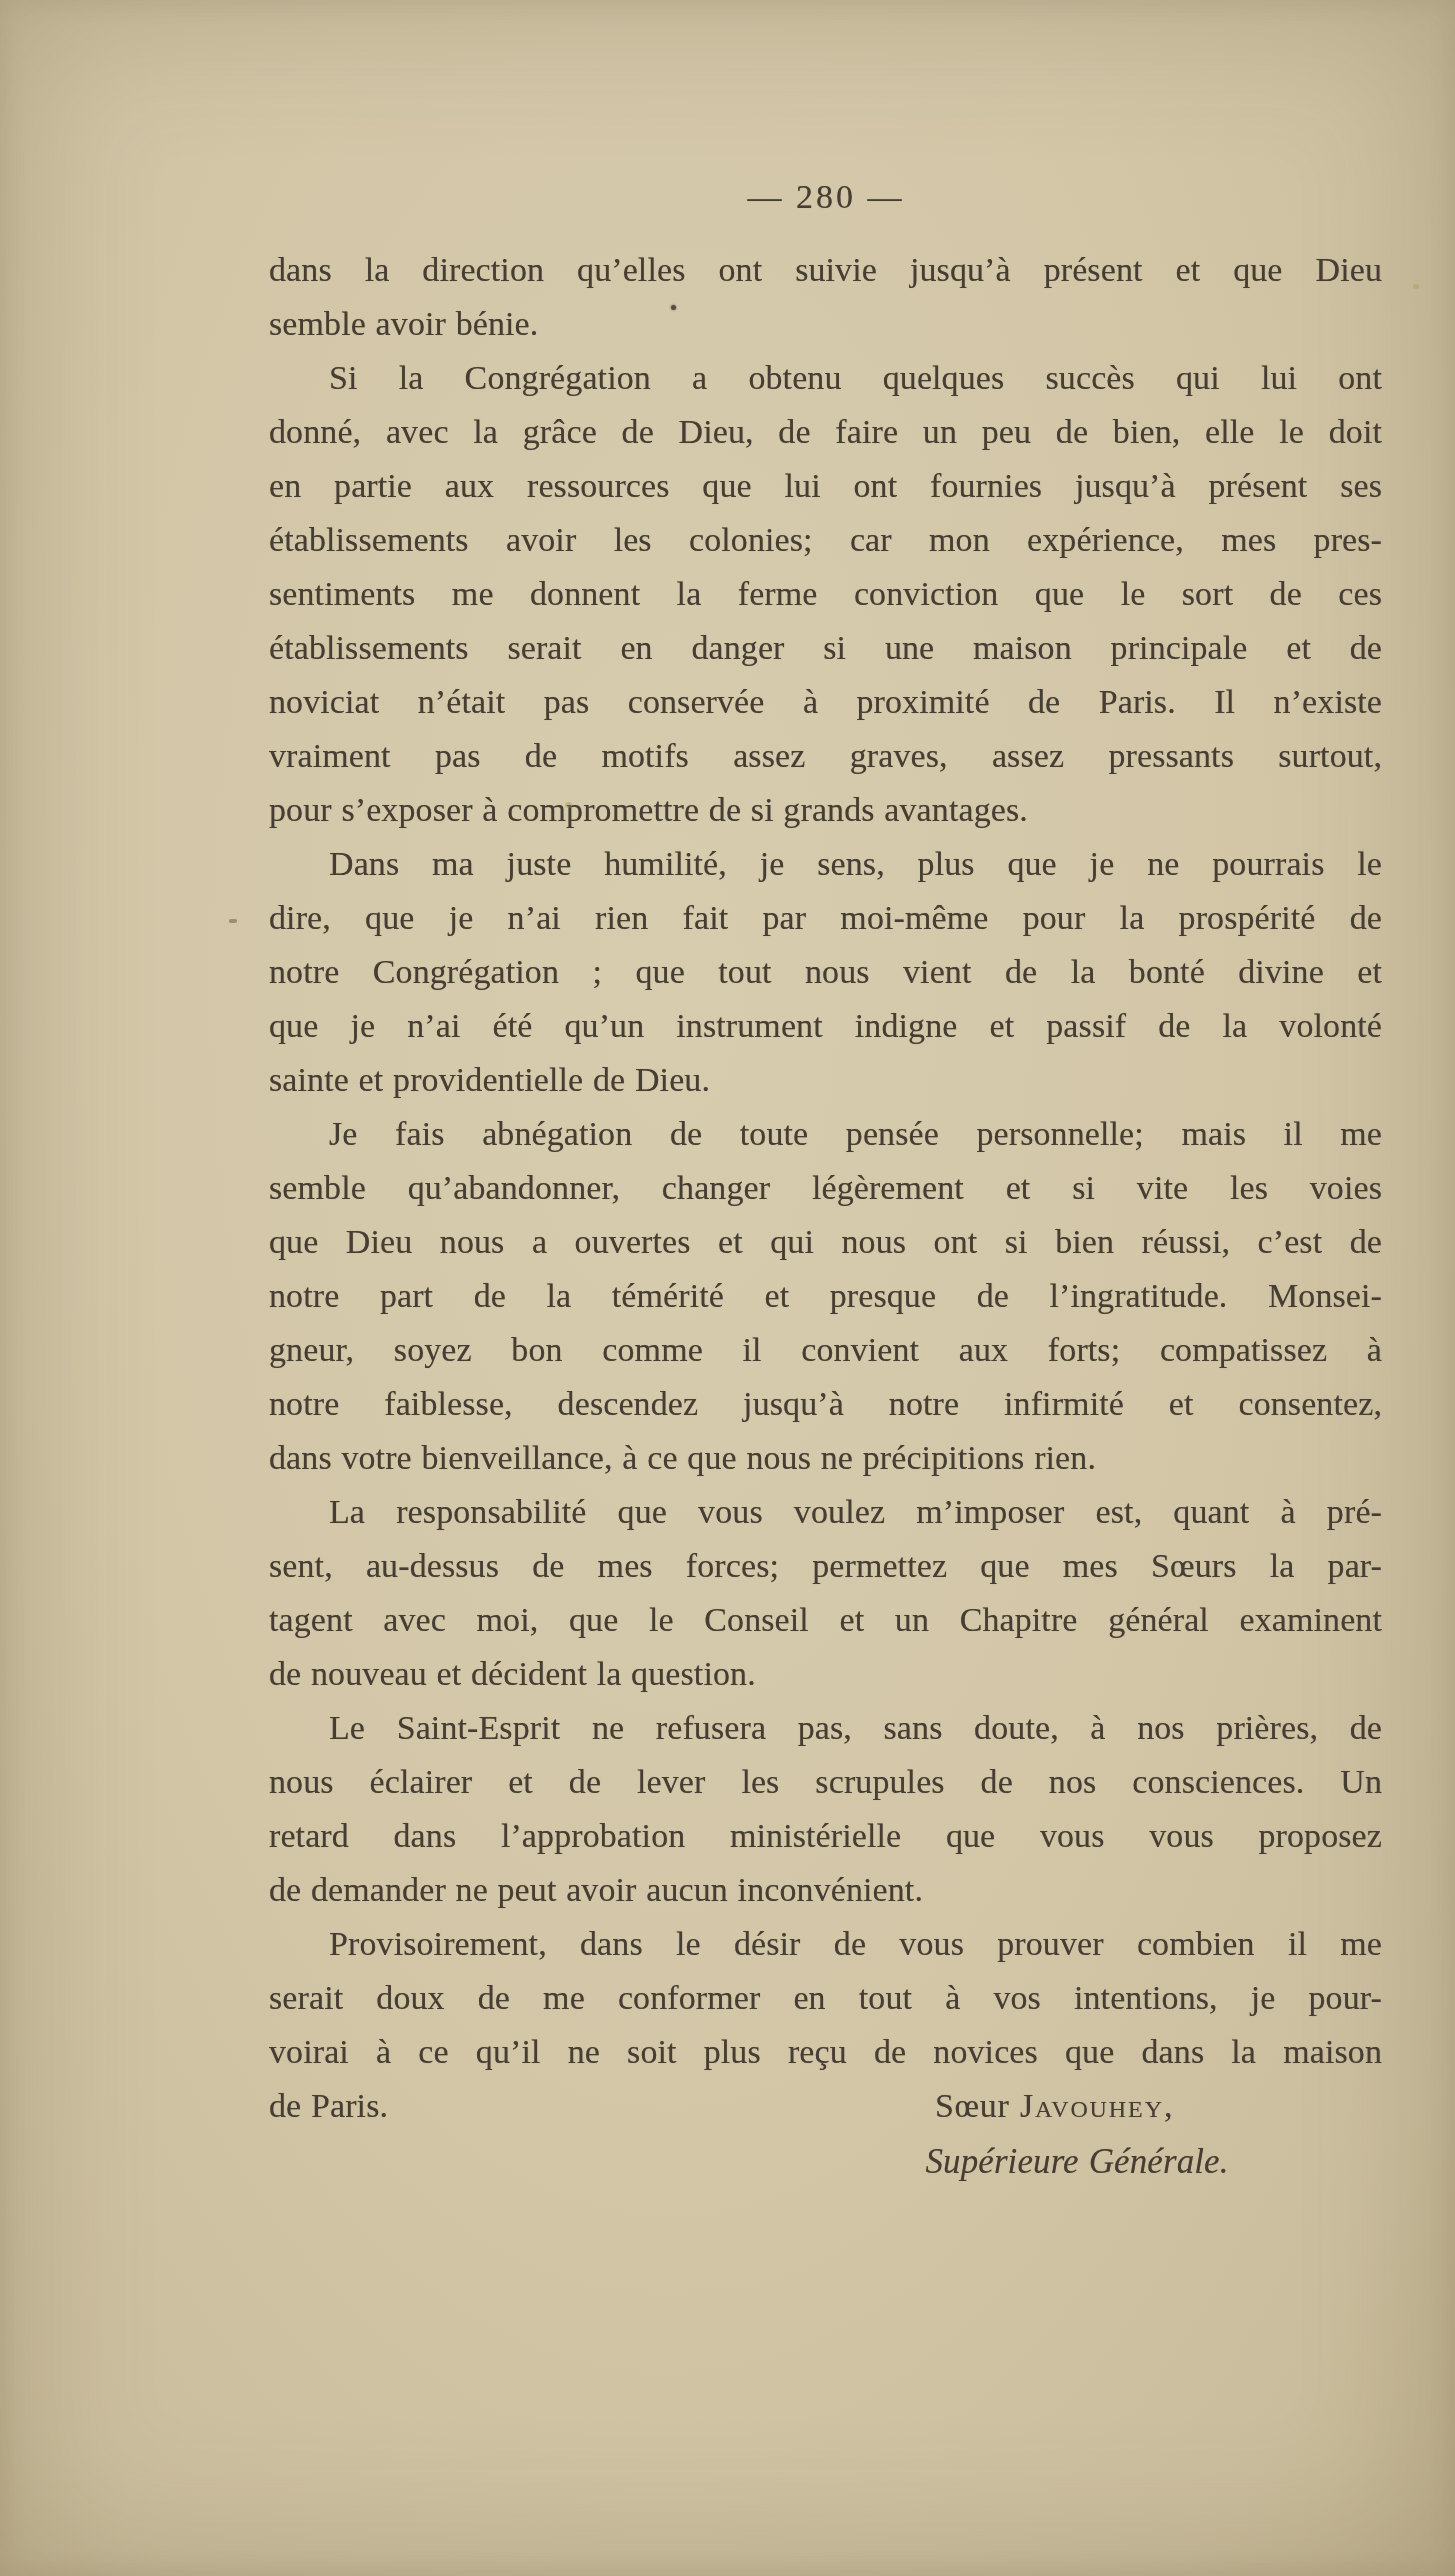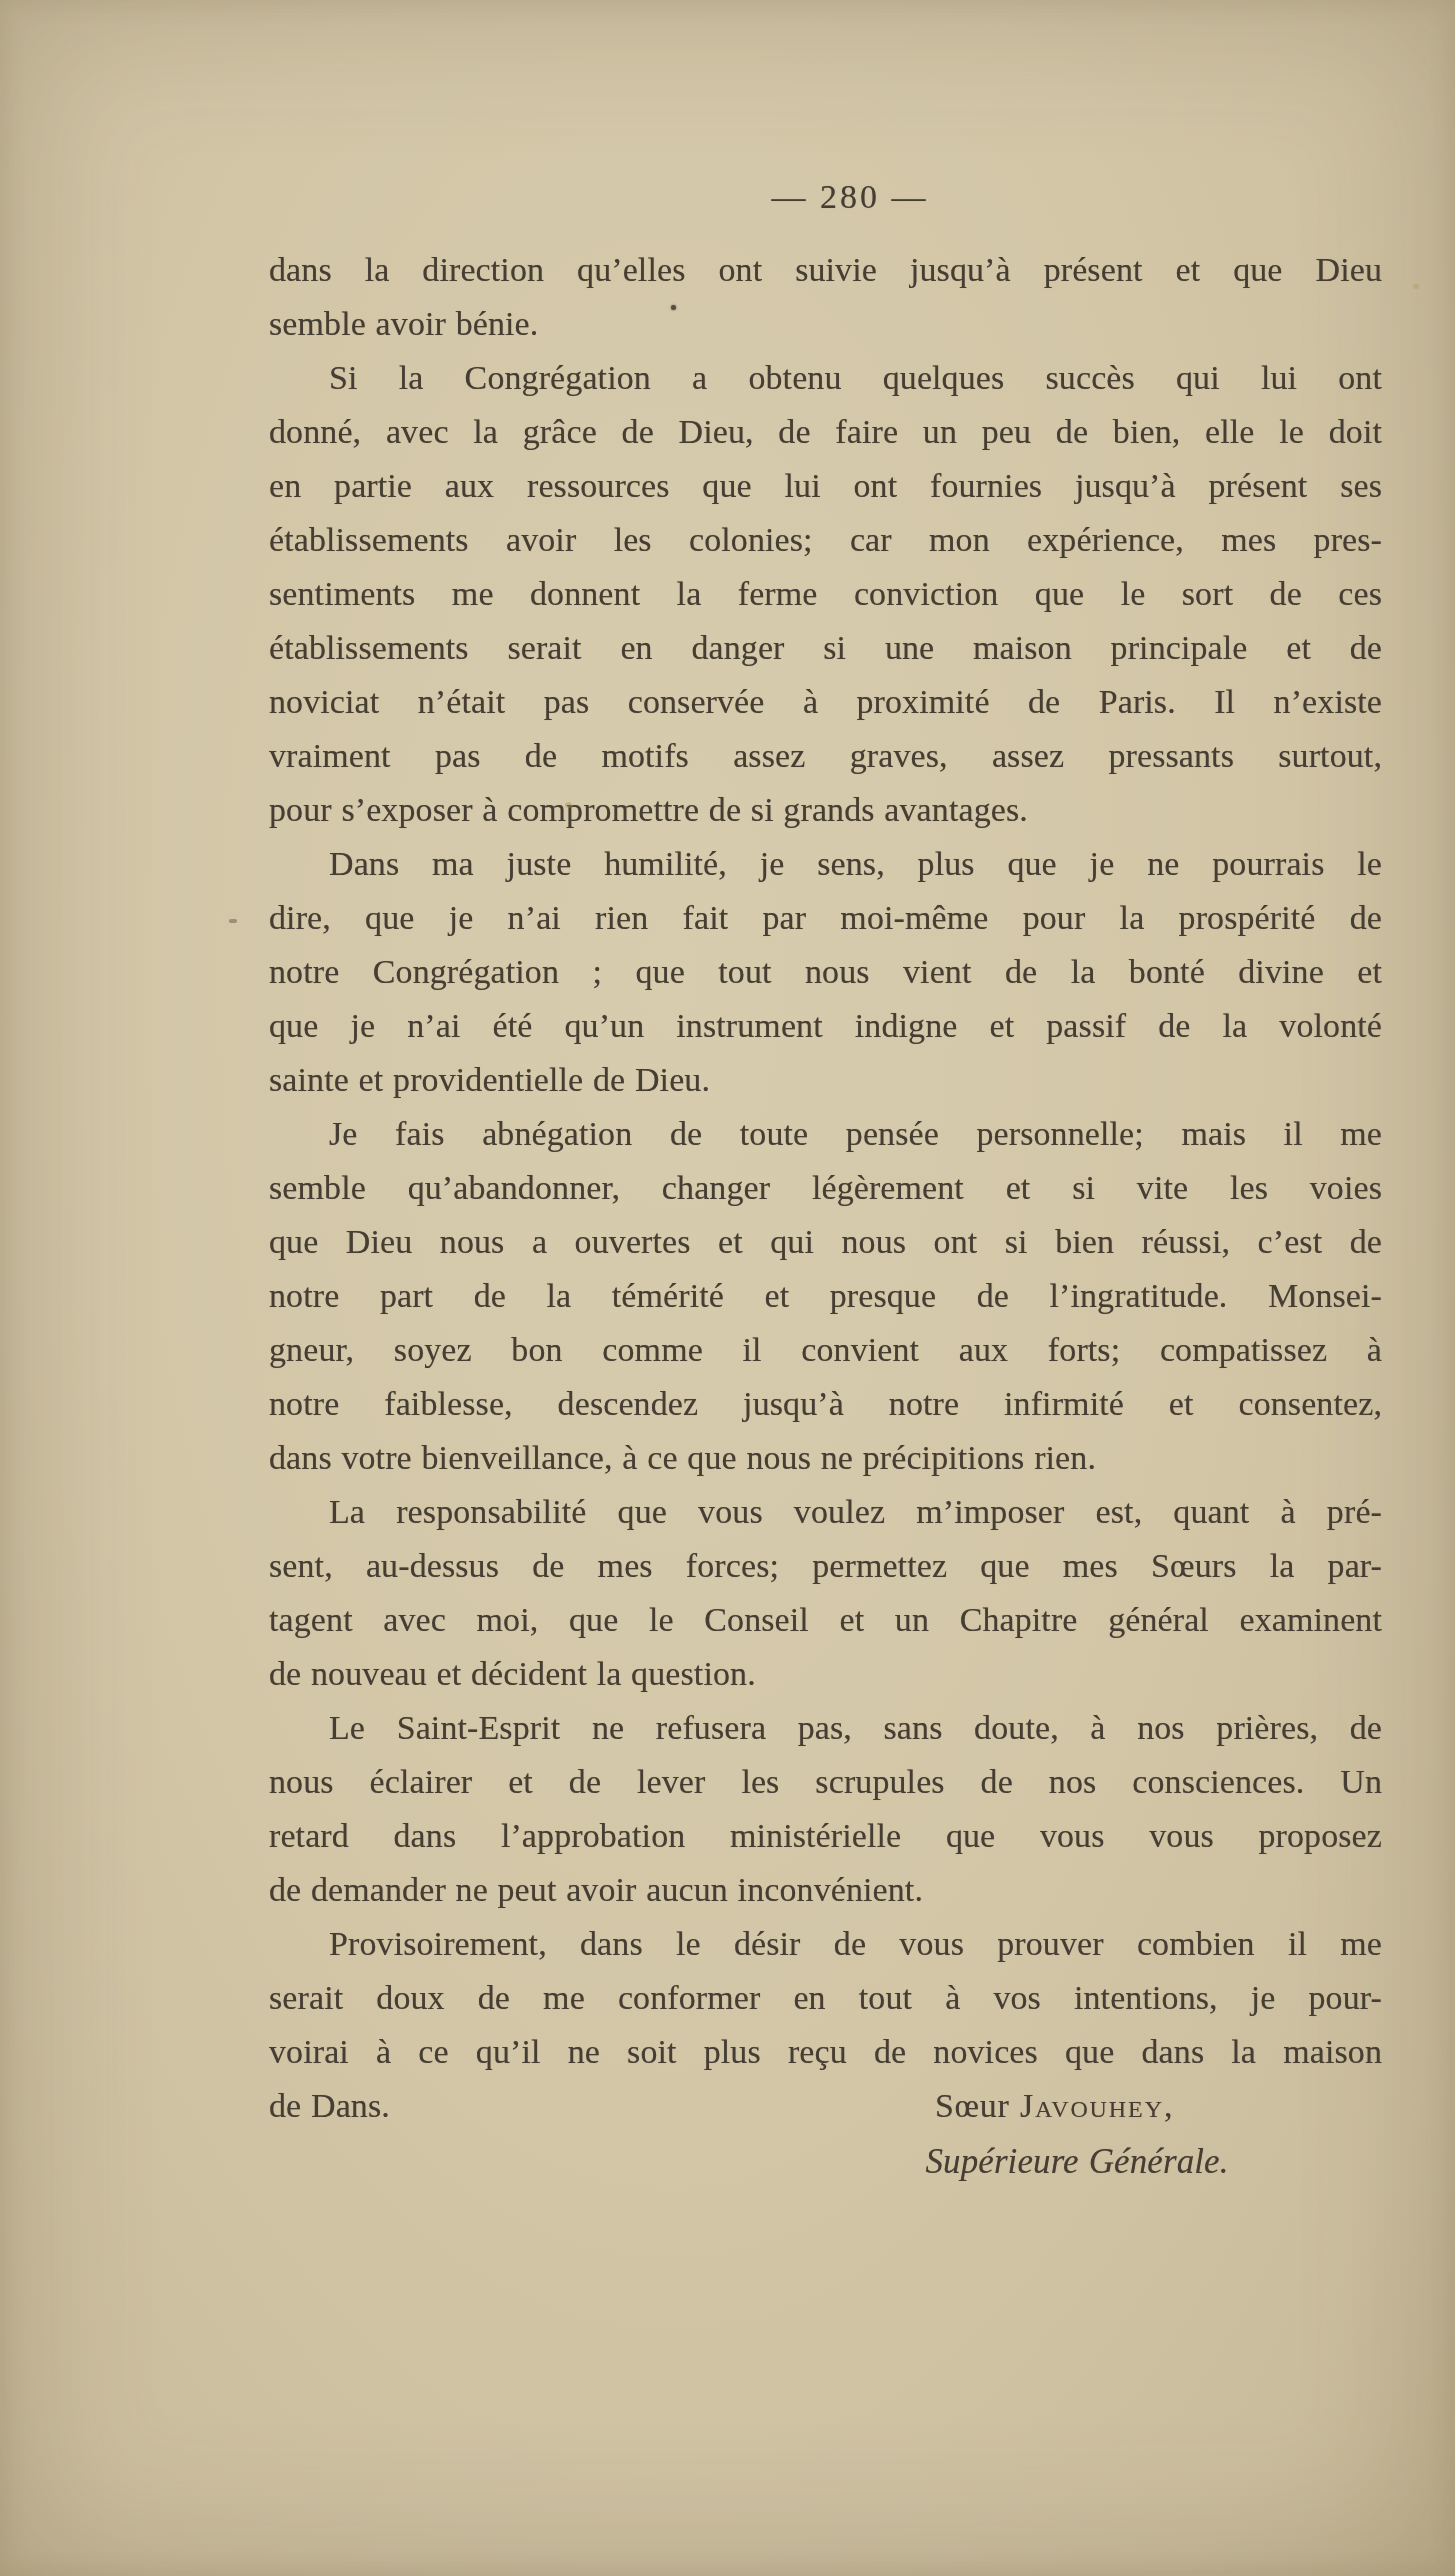--- a/index.html
+++ b/index.html
@@ -27,21 +27,20 @@
   }
   .page-number {
     position: absolute;
     top: 178px;
     left: 826px;
     transform: translateX(-50%);
     font-size: 34px;
     letter-spacing: 3px;
     white-space: nowrap;
     text-shadow: 0 0 0.7px rgba(70, 61, 51, 0.5);
-    margin-left: 24px;
   }
   .text-block {
     position: absolute;
     top: 243px;
     left: 269px;
     width: 1113px;
     font-size: 34px;
     line-height: 54px;
     word-spacing: 1.1px;
     letter-spacing: 0.1px;
@@ -139,21 +138,21 @@
         <div class="line ind">Le Saint-Esprit ne refusera pas, sans doute, à nos prières, de</div>
         <div class="line">nous éclairer et de lever les scrupules de nos consciences. Un</div>
         <div class="line">retard dans l’approbation ministérielle que vous vous proposez</div>
         <div class="line end">de demander ne peut avoir aucun inconvénient.</div>
         <div class="line ind">Provisoirement, dans le désir de vous prouver combien il me</div>
         <div class="line">serait doux de me conformer en tout à vos intentions, je pour-</div>
         <div class="line">voirai à ce qu’il ne soit plus reçu de novices que dans la maison</div>
       </div>
 
     <div class="line sig-row end">
-      <span>de Dans.</span>
+      <span>de Paris.</span>
       <span class="sig-name"><span>Sœur </span><span class="sc">Javouhey</span><span>,</span></span>
     </div>
 
     <div class="line sig-title-row end">
       <span class="sig-title">Supérieure Générale.</span>
     </div>
   </div>
 
   <div class="speck s1"></div>
   <div class="speck s2"></div>

